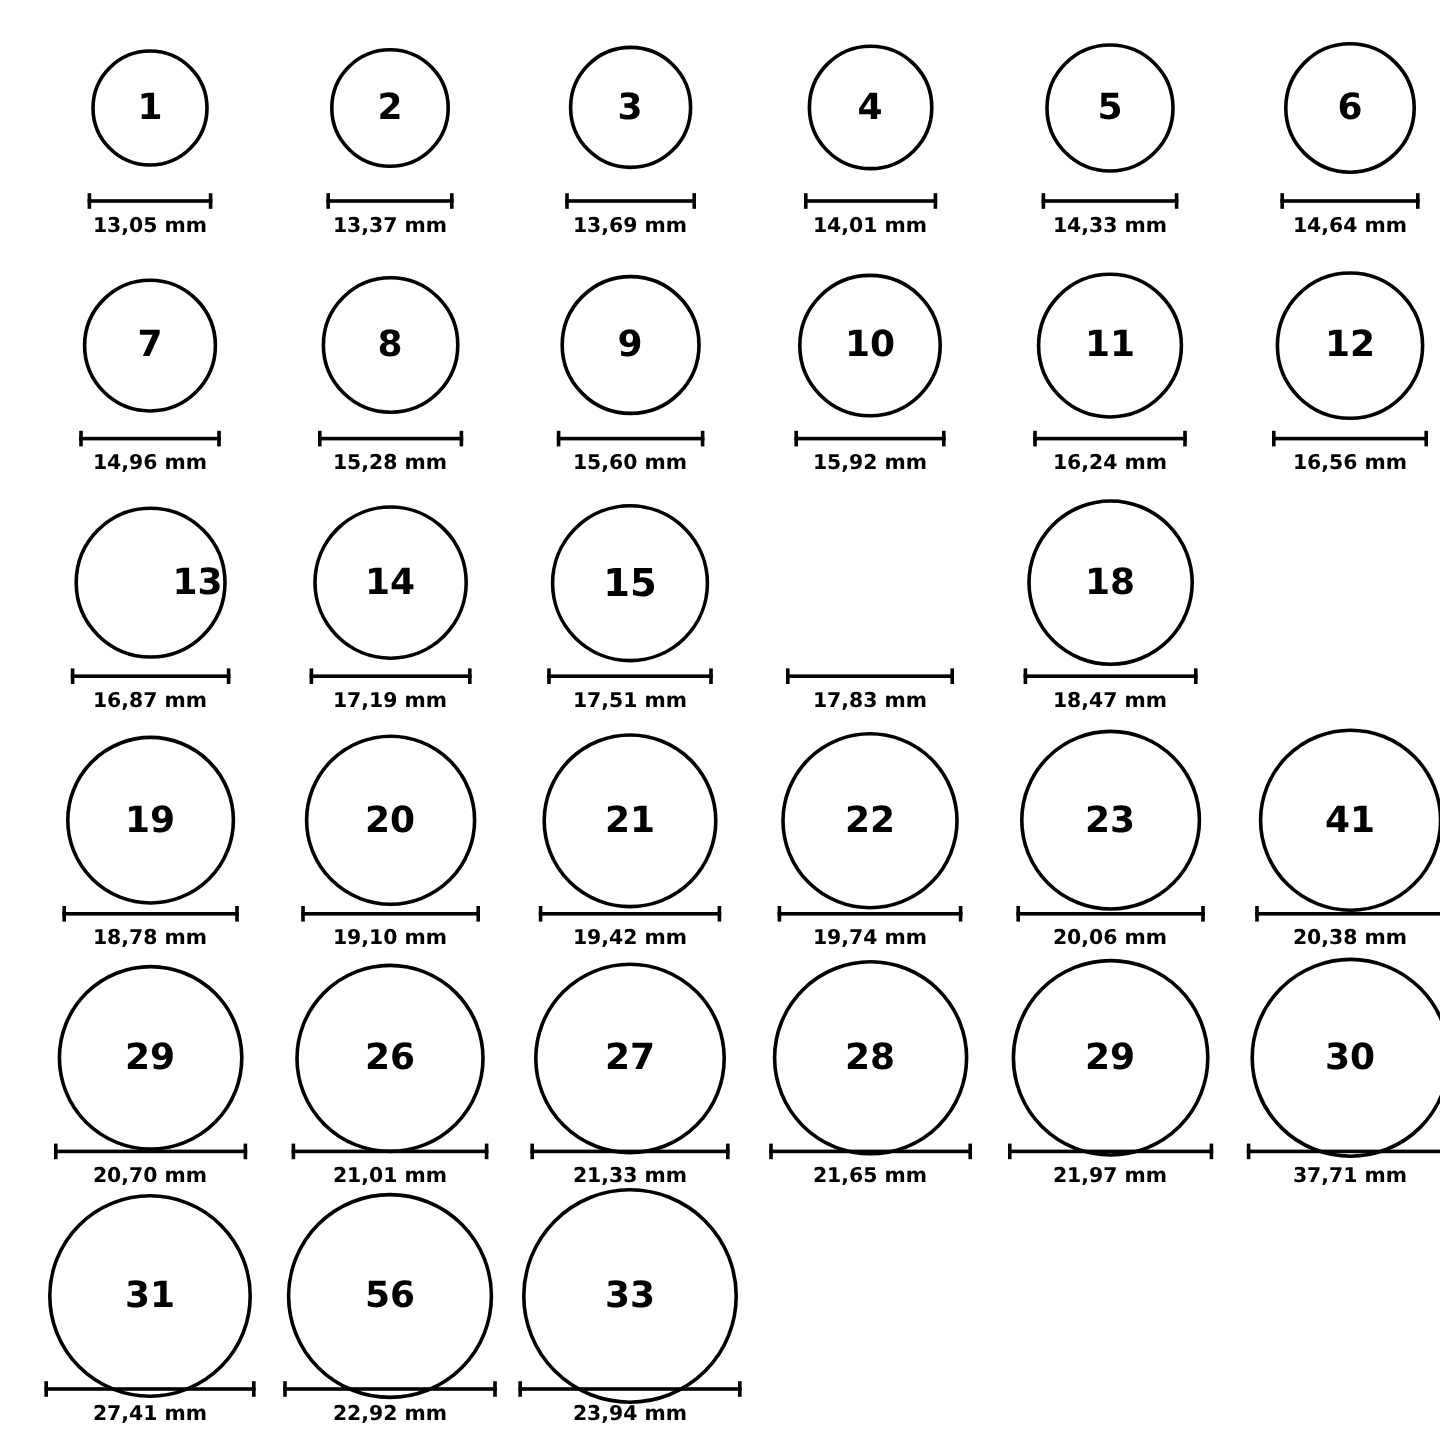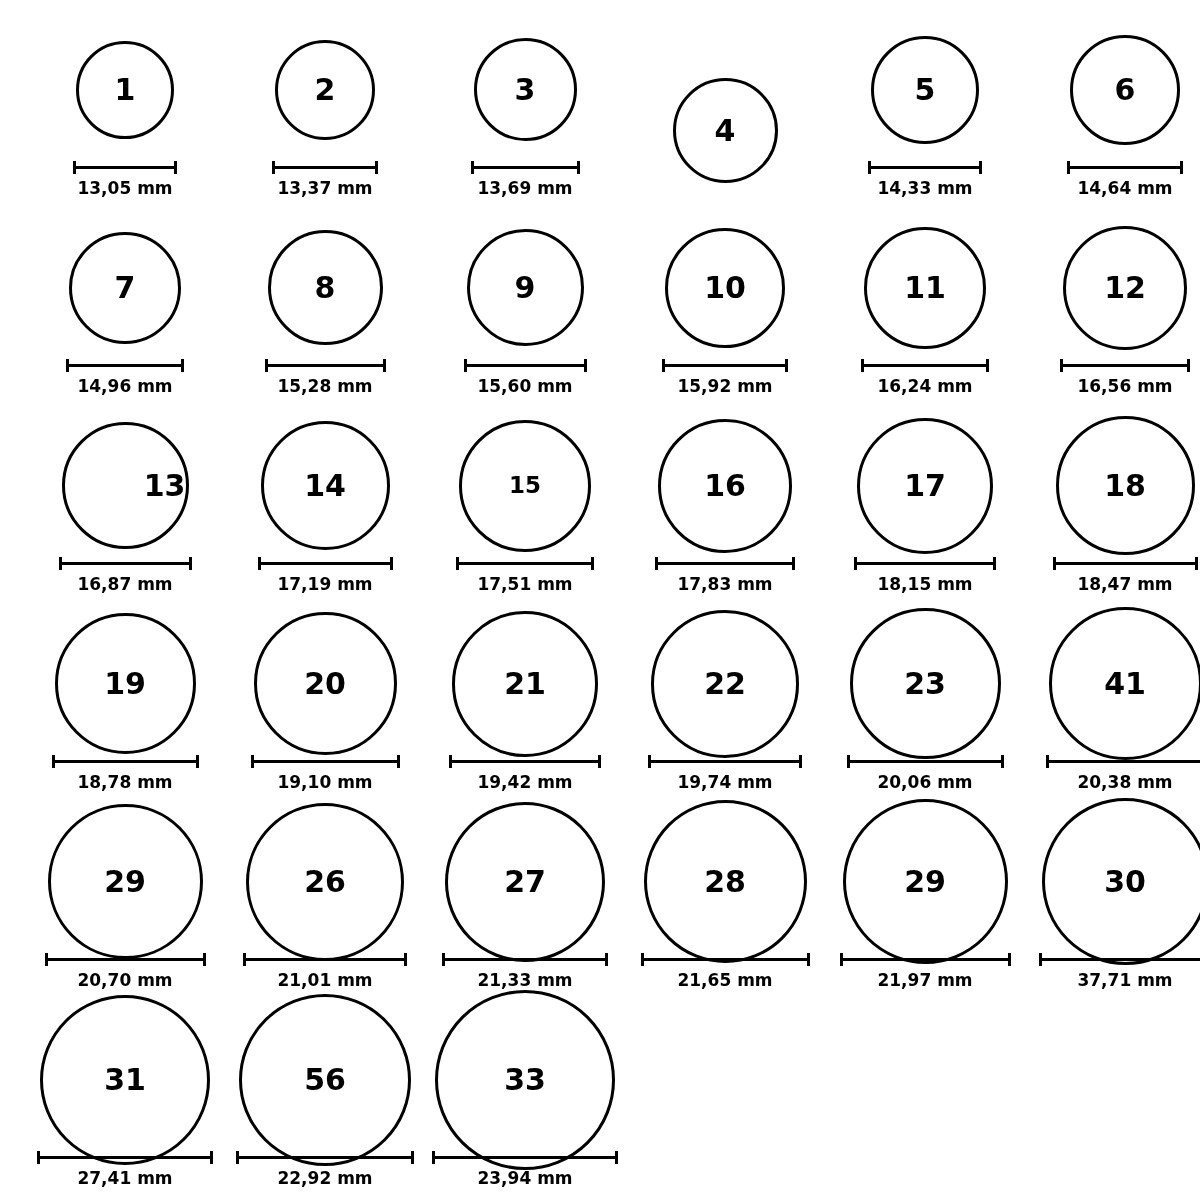--- a/index.html
+++ b/index.html
@@ -150,20 +150,28 @@
           </div>
           <div class="mm-text">13,69 mm</div>
         </div>
       </div>
       <div class="cell">
         <div class="ring-wrap">
           <div class="ring" style="width: 105px; height: 105px;">
             <span class="ring-label" style="font-size: 30px;">4</span>
           </div>
         </div>
+        <div class="measure">
+          <div class="caliper" style="width: 111px;">
+            <div class="bar"></div>
+            <div class="tick left"></div>
+            <div class="tick right"></div>
+          </div>
+          <div class="mm-text">14,01 mm</div>
+        </div>
       </div>
       <div class="cell">
         <div class="ring-wrap">
           <div class="ring" style="width: 108px; height: 108px;">
             <span class="ring-label" style="font-size: 30px;">5</span>
           </div>
         </div>
         <div class="measure">
           <div class="caliper" style="width: 114px;">
             <div class="bar"></div>
@@ -308,60 +316,40 @@
             <div class="bar"></div>
             <div class="tick left"></div>
             <div class="tick right"></div>
           </div>
           <div class="mm-text">17,19 mm</div>
         </div>
       </div>
       <div class="cell">
         <div class="ring-wrap">
           <div class="ring" style="width: 132px; height: 132px;">
-            <span class="ring-label" style="font-size: 23px;">15</span>
+            <span class="ring-label" style="font-size: 32px;">15</span>
           </div>
         </div>
         <div class="measure">
           <div class="caliper" style="width: 138px;">
             <div class="bar"></div>
             <div class="tick left"></div>
             <div class="tick right"></div>
           </div>
           <div class="mm-text">17,51 mm</div>
         </div>
       </div>
       <div class="cell">
-        <div class="ring-wrap">
-          <div class="ring" style="width: 134px; height: 134px;">
-            <span class="ring-label" style="font-size: 30px;">16</span>
-          </div>
-        </div>
         <div class="measure">
           <div class="caliper" style="width: 140px;">
             <div class="bar"></div>
             <div class="tick left"></div>
             <div class="tick right"></div>
           </div>
           <div class="mm-text">17,83 mm</div>
-        </div>
-      </div>
-      <div class="cell">
-        <div class="ring-wrap">
-          <div class="ring" style="width: 136px; height: 136px;">
-            <span class="ring-label" style="font-size: 30px;">17</span>
-          </div>
-        </div>
-        <div class="measure">
-          <div class="caliper" style="width: 142px;">
-            <div class="bar"></div>
-            <div class="tick left"></div>
-            <div class="tick right"></div>
-          </div>
-          <div class="mm-text">18,15 mm</div>
         </div>
       </div>
       <div class="cell">
         <div class="ring-wrap">
           <div class="ring" style="width: 139px; height: 139px;">
             <span class="ring-label" style="font-size: 30px;">18</span>
           </div>
         </div>
         <div class="measure">
           <div class="caliper" style="width: 145px;">

